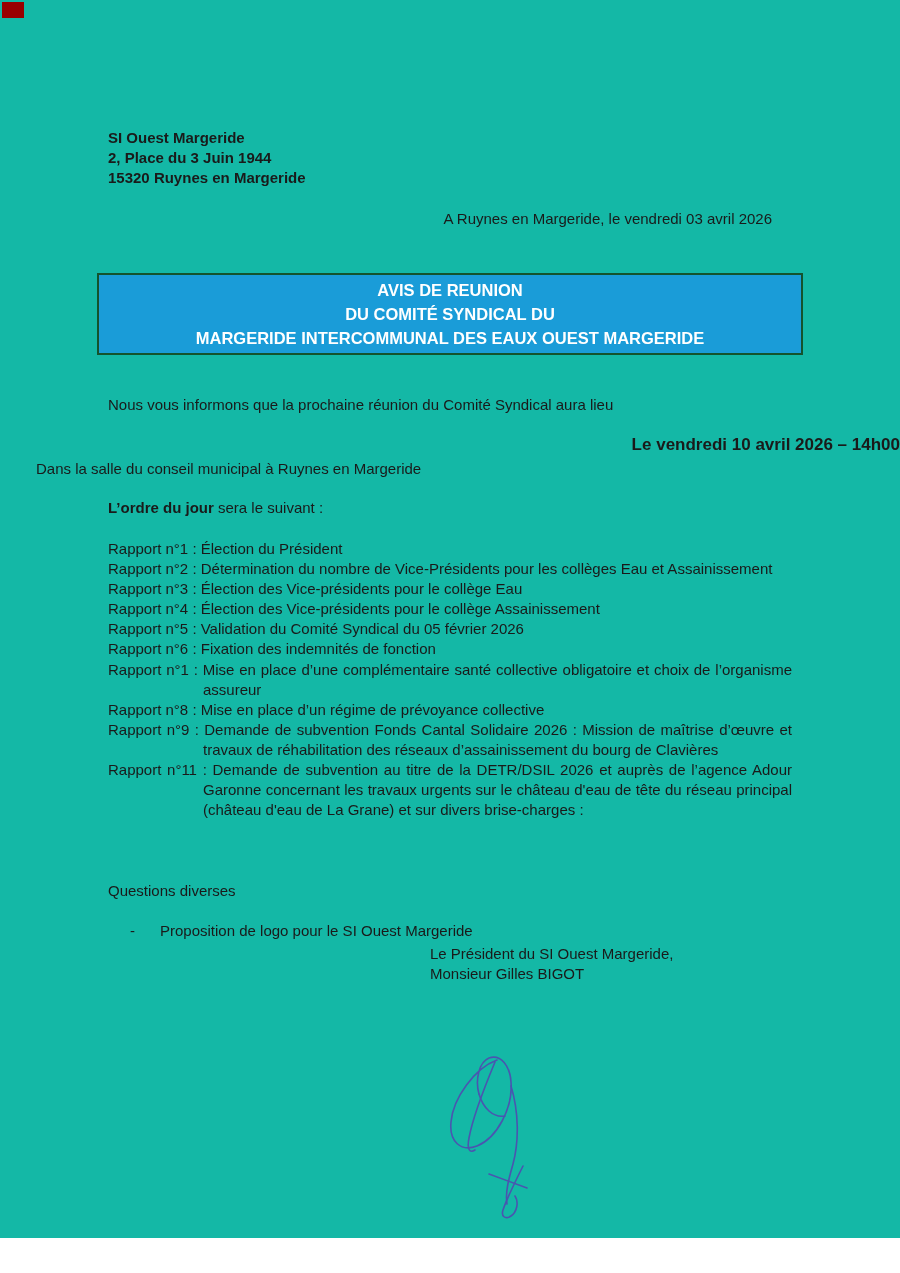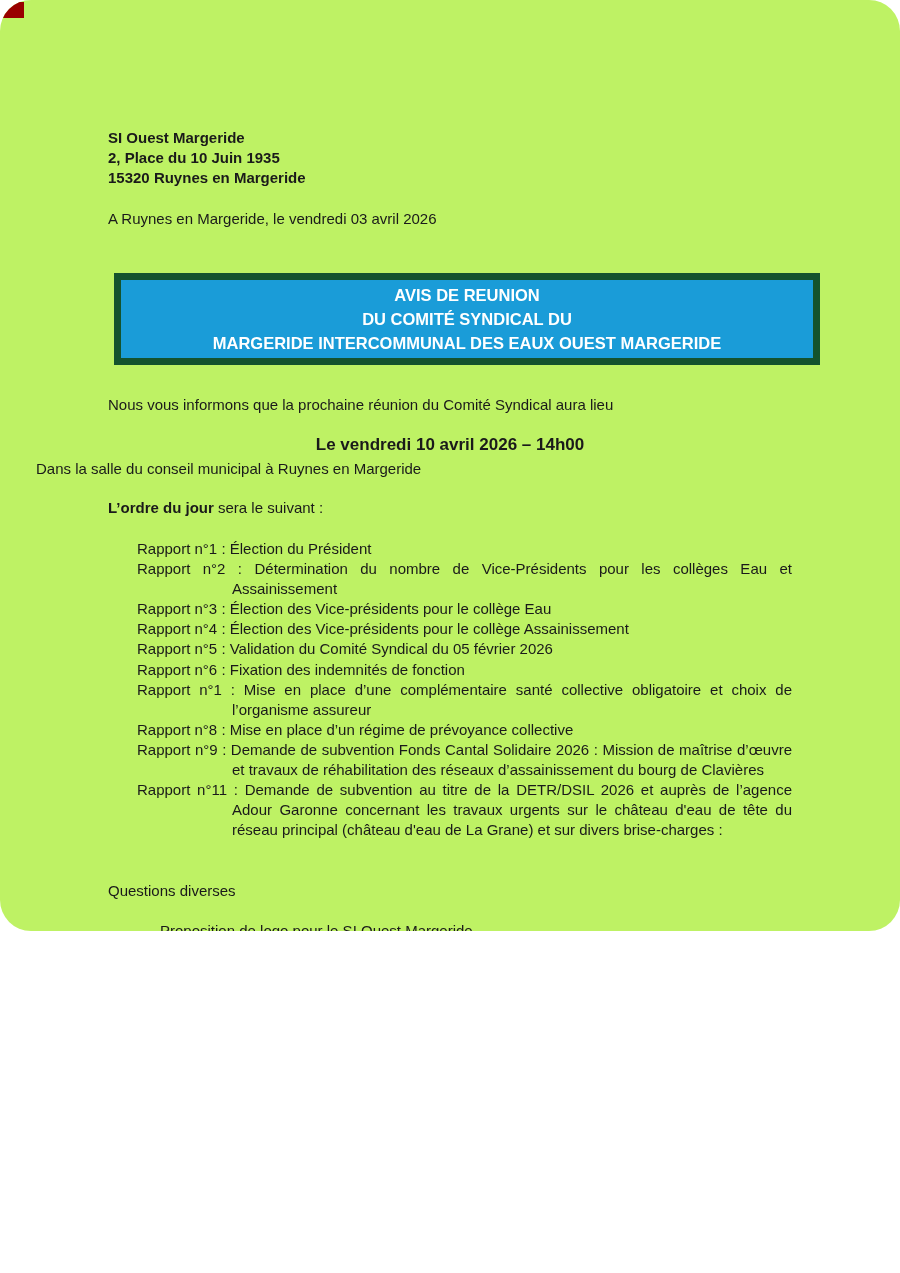--- a/index.html
+++ b/index.html
@@ -1,71 +1,70 @@
 <!DOCTYPE html>
 <html><head>
 <meta charset="utf-8">
 <style>
   html, body { margin: 0; padding: 0; background: #ffffff; }
   .page {
     position: relative;
     width: 900px;
-    height: 931px;
-    background: #bef264;
+    height: 1238px;
+    background: #14b8a6;
     font-family: "Liberation Sans", sans-serif;
     color: #1a1a1a;
     font-size: 15px;
     overflow: hidden;
-    border-radius: 31px;
   }
   .corner-mark {
     position: absolute;
     left: 2px; top: 2px;
     width: 22px; height: 16px;
     background: #990000;
   }
   .sender {
     position: absolute;
     left: 108px; top: 128px;
     font-weight: bold;
     line-height: 20px;
   }
   .dateline {
     position: absolute;
     top: 209px;
     left: 108px;
     width: 664px;
-    text-align: left;
+    text-align: right;
     line-height: 20px;
   }
   .banner {
     position: absolute;
-    left: 114px; top: 273px;
+    left: 97px; top: 273px;
     width: 706px;
     background: #1a9cd8;
-    border: 7px solid #14532d;
+    border: 2px solid #14532d;
     box-sizing: border-box;
     color: #ffffff;
     font-weight: bold;
     font-size: 16.5px;
     text-align: center;
     line-height: 24px;
     padding: 3px 16px;
   }
   .intro {
     position: absolute;
     left: 108px; top: 395px;
     width: 684px;
     line-height: 20px;
   }
   .meeting-datetime {
     position: absolute;
     left: 0; top: 435px;
     width: 900px;
-    text-align: center;
+    text-align: right;
     font-weight: bold;
     font-size: 17px;
   }
   .meeting-location {
     position: absolute;
     left: 0; top: 460px;
     width: 900px;
     text-align: left;
     margin-left: 36px;
   }
@@ -78,21 +77,20 @@
   .agenda-items {
     position: absolute;
     left: 108px; top: 539px;
     width: 684px;
     line-height: 20.1px;
   }
   .agenda-item {
     padding-left: 95px;
     text-indent: -95px;
     text-align: justify;
-    margin-left: 29px;
   }
   .questions-title {
     position: absolute;
     left: 108px; top: 882px;
   }
   .dash-item {
     position: absolute;
     left: 130px; top: 922px;
     display: flex;
   }
@@ -109,21 +107,21 @@
 </style>
 </head>
 <body>
 
 <div class="page">
 
   <div class="corner-mark"></div>
 
   <div class="sender">
     <div>SI Ouest Margeride</div>
-    <div>2, Place du 10 Juin 1935</div>
+    <div>2, Place du 3 Juin 1944</div>
     <div>15320 Ruynes en Margeride</div>
   </div>
 
   <div class="dateline">A Ruynes en Margeride, le vendredi 03 avril 2026</div>
 
   <div class="banner">
     <div>AVIS DE REUNION</div>
     <div>DU COMITÉ SYNDICAL DU</div>
     <div>MARGERIDE INTERCOMMUNAL DES EAUX OUEST MARGERIDE</div>
   </div>

